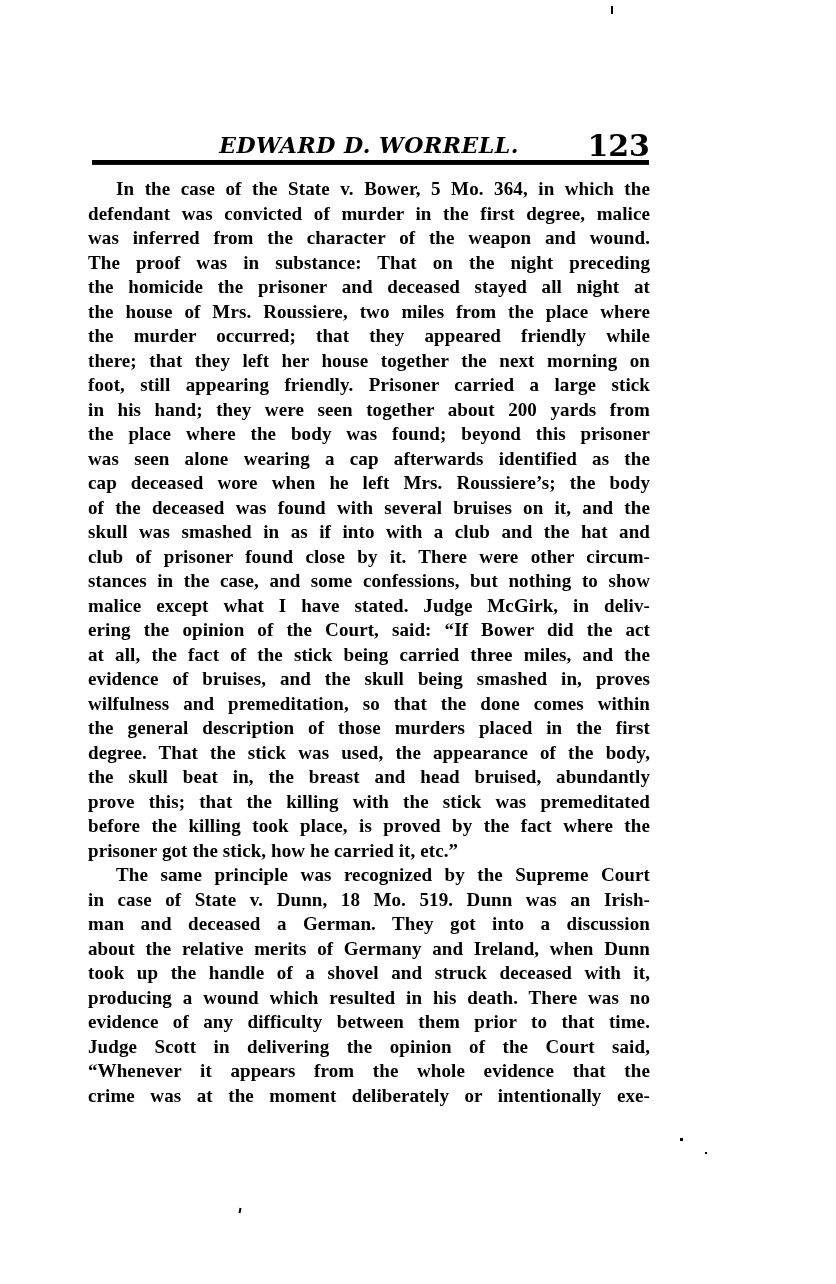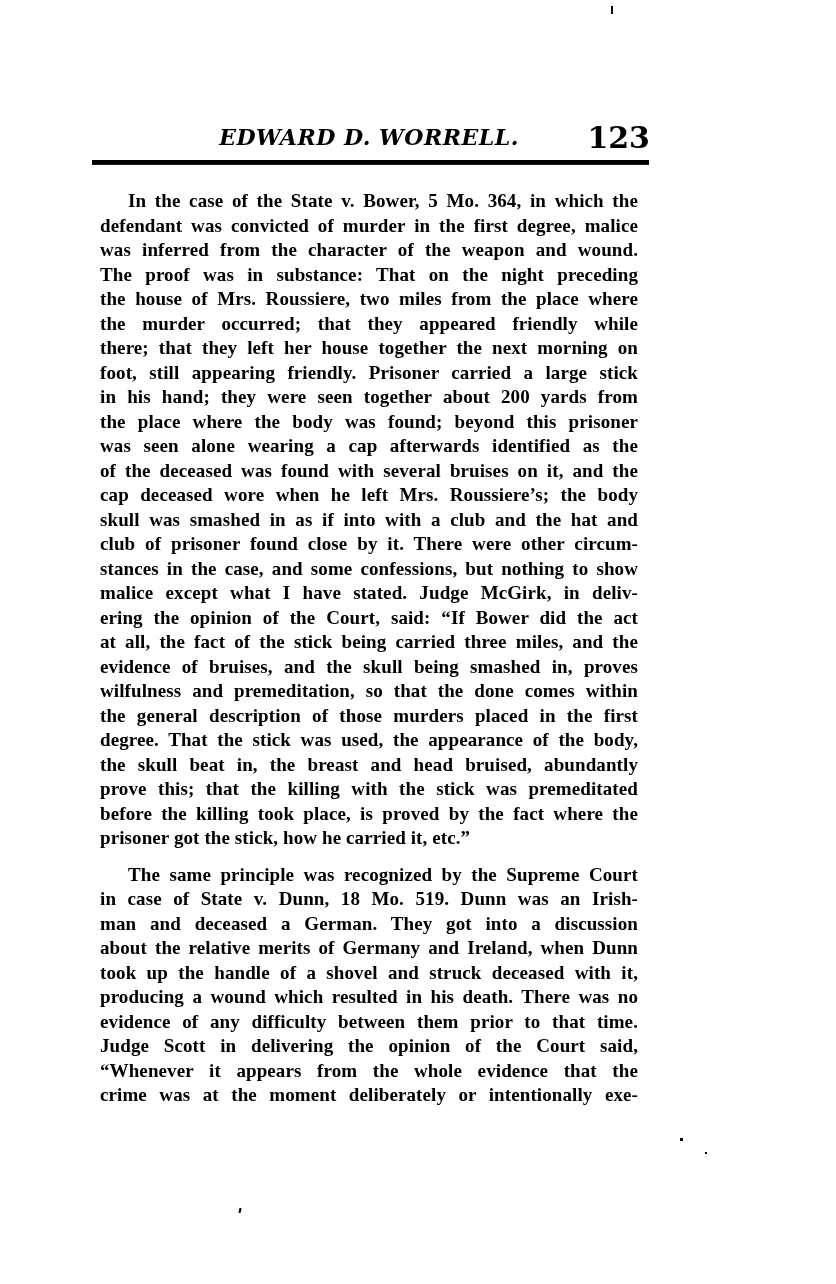--- a/index.html
+++ b/index.html
@@ -11,21 +11,21 @@
     position: relative;
     width: 836px;
     height: 1284px;
     background: #ffffff;
     overflow: hidden;
     font-family: "Liberation Serif", serif;
     color: #000000;
   }
   .running-header {
     position: absolute;
-    top: 123px;
+    top: 131px;
     left: 88px;
     width: 562px;
     height: 30px;
   }
   .running-title {
     display: block;
     text-align: center;
     font-family: "DejaVu Serif", serif;
     font-style: italic;
     font-weight: bold;
@@ -56,21 +56,21 @@
     position: absolute;
     top: 177px;
     left: 88px;
     width: 562px;
     font-family: "Liberation Serif", serif;
     font-weight: bold;
     font-size: 19px;
     line-height: 24.5px;
     letter-spacing: 0.1px;
   }
-  .paragraph { margin: 12px; }
+  .paragraph { margin: 0; }
   .line {
     text-align: justify;
     -moz-text-align-last: justify;
     text-align-last: justify;
     height: 24.5px;
     white-space: normal;
   }
   .line.first { text-indent: 28px; }
   .line.last-short {
     -moz-text-align-last: left;
@@ -97,29 +97,30 @@
   </div>
 
   <div class="header-rule"></div>
 
   <div class="page-body">
       <div class="paragraph">
         <div class="line first">In the case of the State v. Bower, 5 Mo. 364, in which the</div>
         <div class="line">defendant was convicted of murder in the first degree, malice</div>
         <div class="line">was inferred from the character of the weapon and wound.</div>
         <div class="line">The proof was in substance: That on the night preceding</div>
+        <div class="line">the homicide the prisoner and deceased stayed all night at</div>
         <div class="line">the house of Mrs. Roussiere, two miles from the place where</div>
         <div class="line">the murder occurred; that they appeared friendly while</div>
         <div class="line">there; that they left her house together the next morning on</div>
         <div class="line">foot, still appearing friendly. Prisoner carried a large stick</div>
         <div class="line">in his hand; they were seen together about 200 yards from</div>
         <div class="line">the place where the body was found; beyond this prisoner</div>
         <div class="line">was seen alone wearing a cap afterwards identified as the</div>
+        <div class="line">cap deceased wore when he left Mrs. Roussiere’s; the body</div>
         <div class="line">of the deceased was found with several bruises on it, and the</div>
-        <div class="line">cap deceased wore when he left Mrs. Roussiere’s; the body</div>
         <div class="line">skull was smashed in as if into with a club and the hat and</div>
         <div class="line">club of prisoner found close by it. There were other circum-</div>
         <div class="line">stances in the case, and some confessions, but nothing to show</div>
         <div class="line">malice except what I have stated. Judge McGirk, in deliv-</div>
         <div class="line">ering the opinion of the Court, said: “If Bower did the act</div>
         <div class="line">at all, the fact of the stick being carried three miles, and the</div>
         <div class="line">evidence of bruises, and the skull being smashed in, proves</div>
         <div class="line">wilfulness and premeditation, so that the done comes within</div>
         <div class="line">the general description of those murders placed in the first</div>
         <div class="line">degree. That the stick was used, the appearance of the body,</div>

